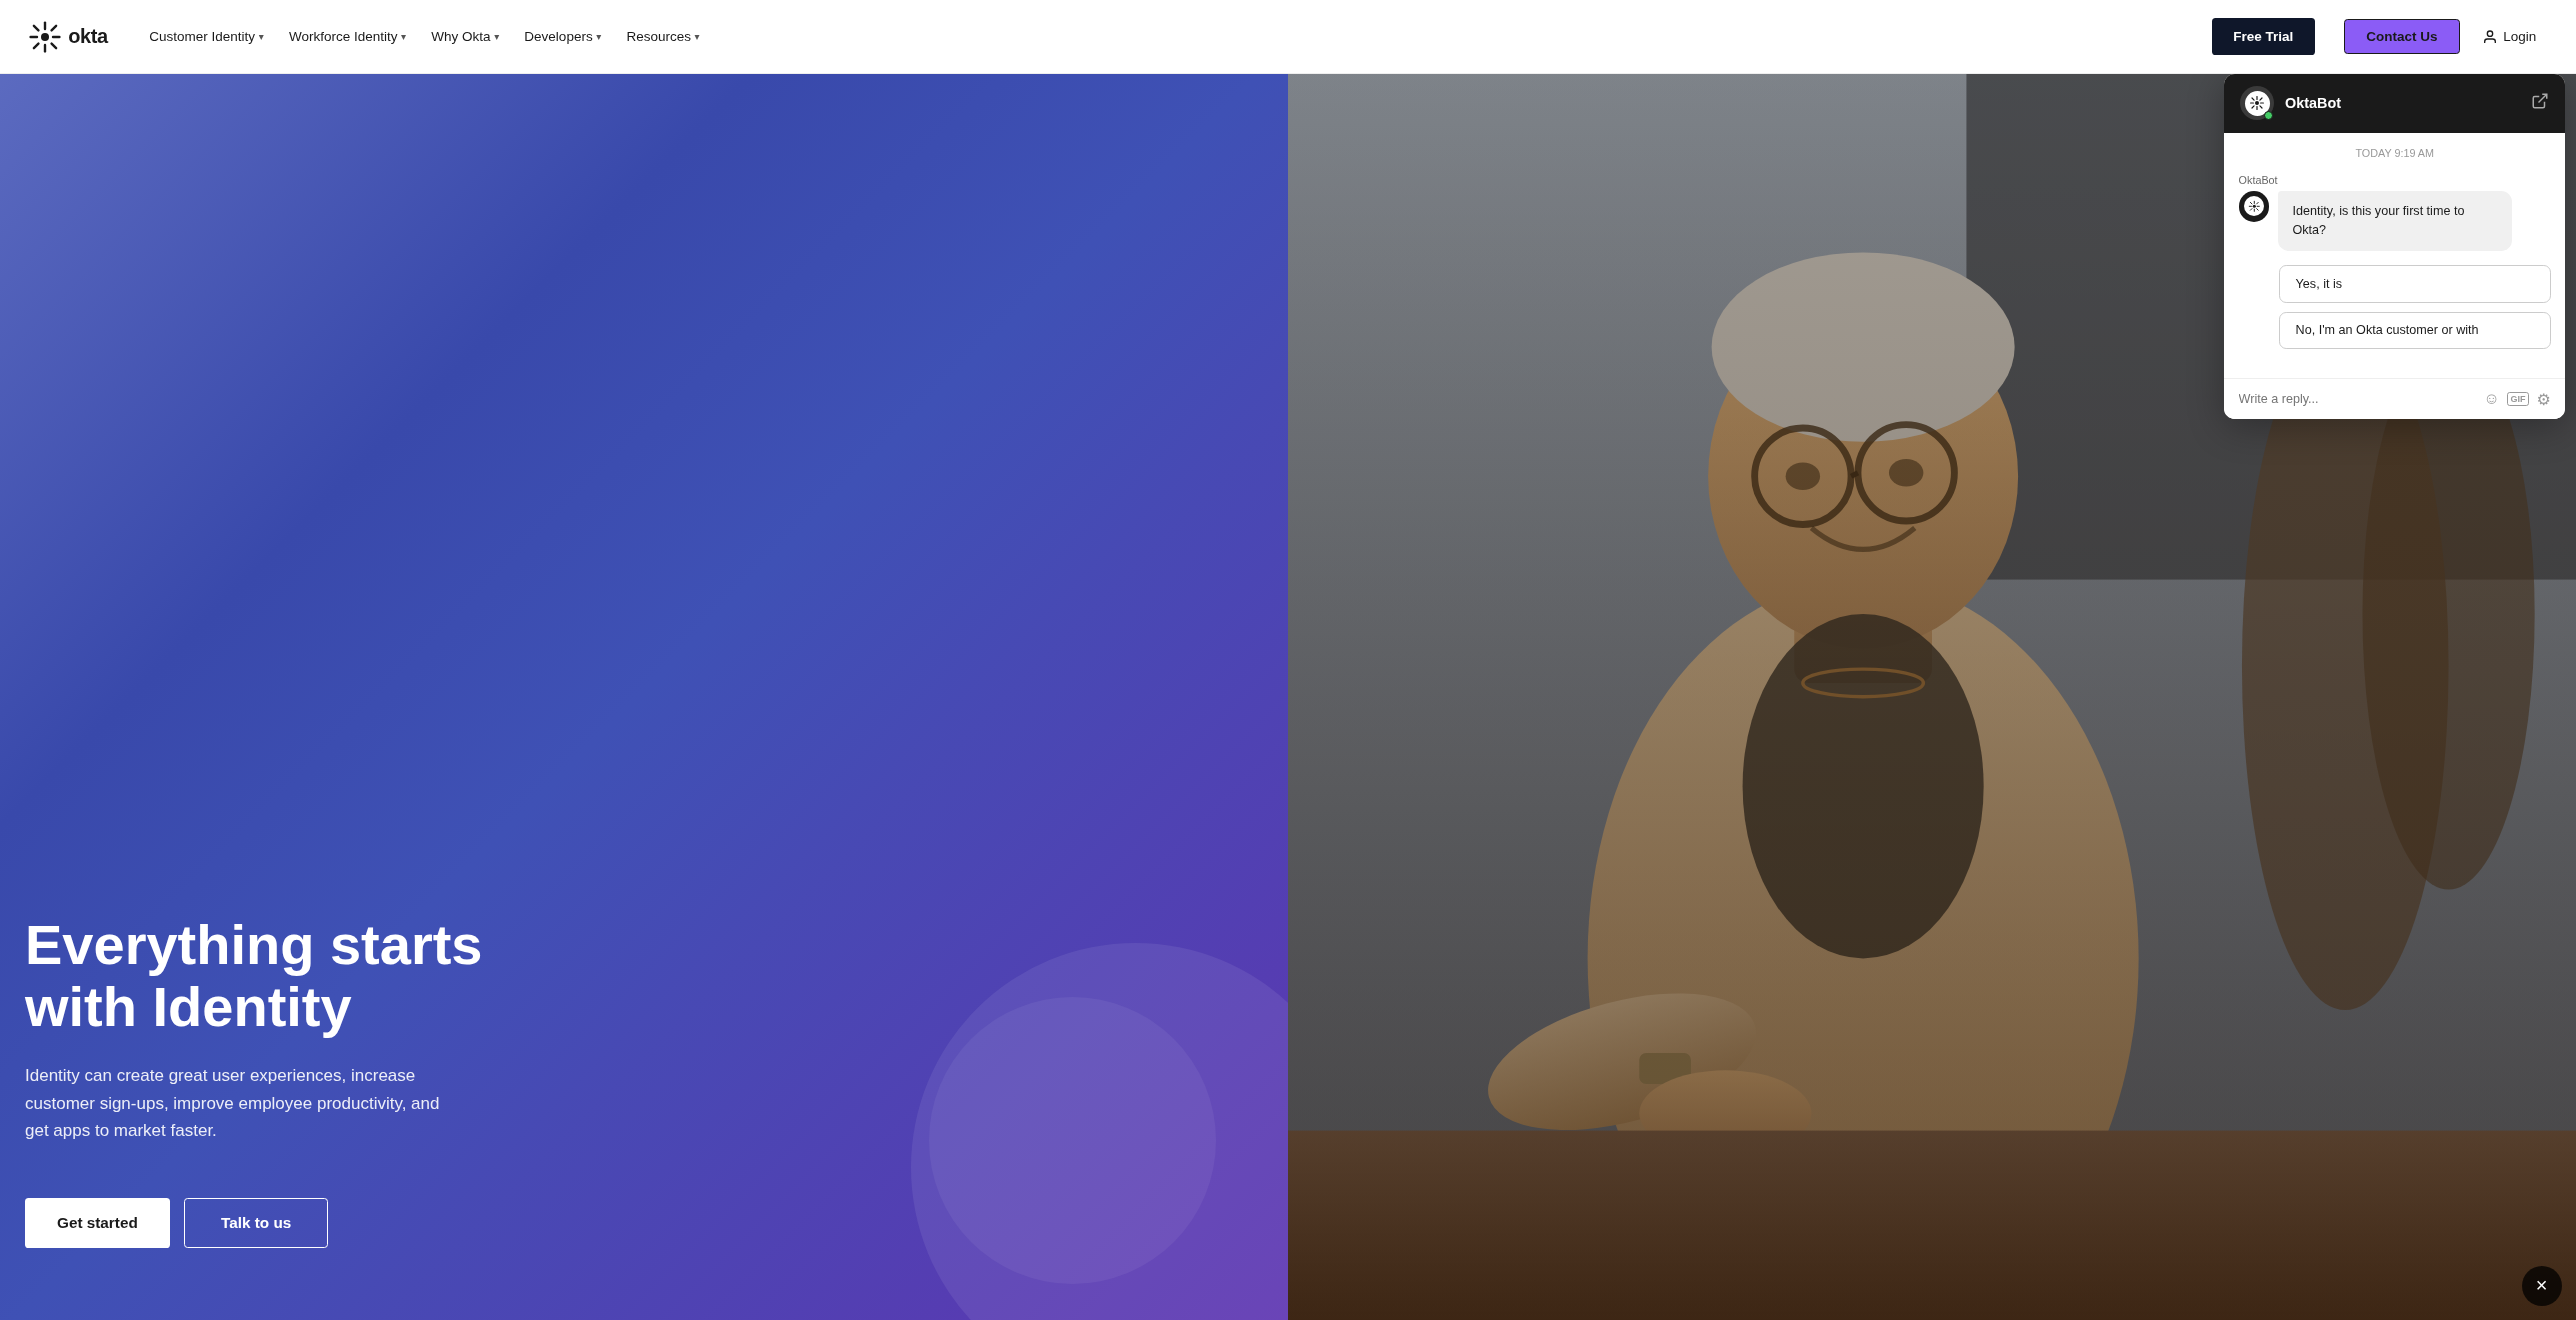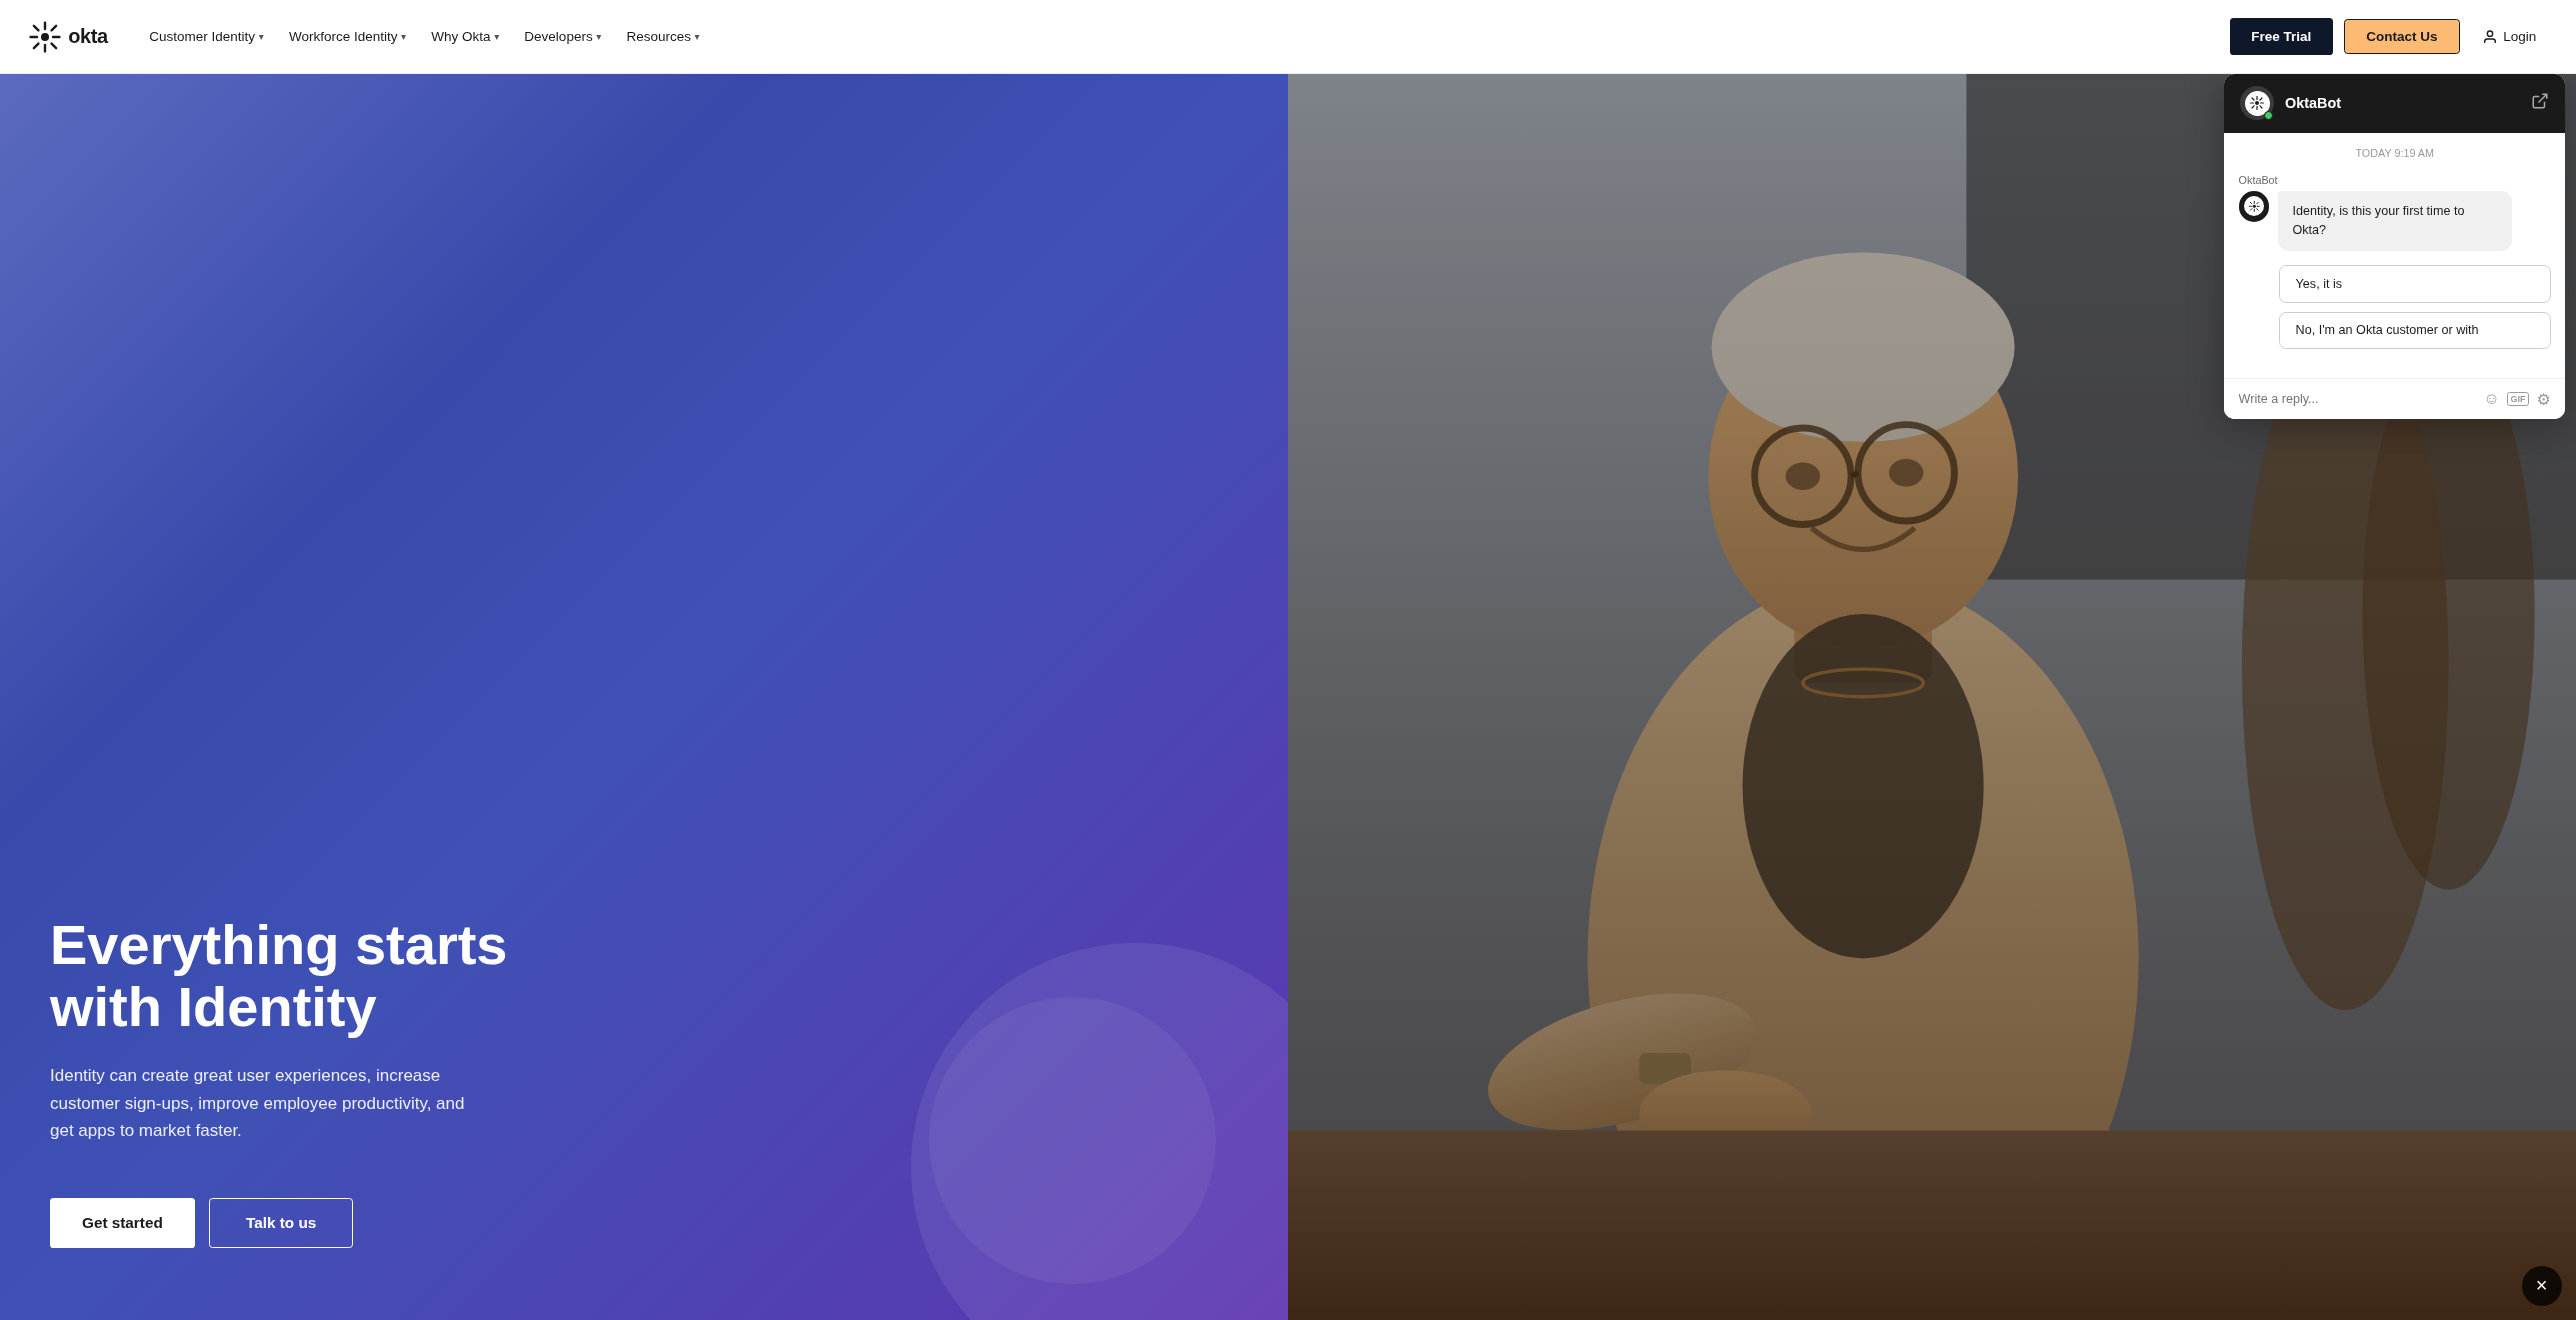--- a/index.html
+++ b/index.html
@@ -39,45 +39,46 @@
       display: flex; align-items: center; gap: 10.8px;
     }
     .btn-free-trial {
       background: #0f172a; color: #fff;
       border: none; border-radius: 3.6px;
       padding: 10.8px 21.6px;
       font-size: 13.5px; font-weight: 600;
       cursor: pointer;
     }
     .btn-contact {
-      background: #fdba74; color: #1a1a1a;
+      background: #8b5cf6; color: #1a1a1a;
       border: 1.8px solid #1a1a1a; border-radius: 3.6px;
       padding: 9px 21.6px;
       font-size: 13.5px; font-weight: 600;
       cursor: pointer;
+      margin-left: 18px;
     }
     .btn-login {
       display: flex; align-items: center; gap: 5.4px;
       background: none; border: none;
       font-size: 13.5px; font-weight: 500; color: #1a1a1a;
       cursor: pointer; padding: 7.2px 10.8px;
     }
 
     
     .hero {
       margin-top: 63px;
       display: flex;
       height: calc(100vh - 63px);
       min-height: 629px;
     }
     .hero-left {
       width: 50%;
       background: linear-gradient(135deg, #5c6bc0 0%, #3949ab 30%, #3f51b5 50%, #5e35b1 100%);
       display: flex; flex-direction: column; justify-content: flex-end;
-      padding: 72px 50px;
+      padding: 72px 25px;
       position: relative;
       overflow: hidden;
     }
     .hero-circle {
       position: absolute;
       bottom: -72px; right: -72px;
       width: 449px; height: 449px;
       border-radius: 50%;
       background: rgba(255,255,255,0.08);
       pointer-events: none;

